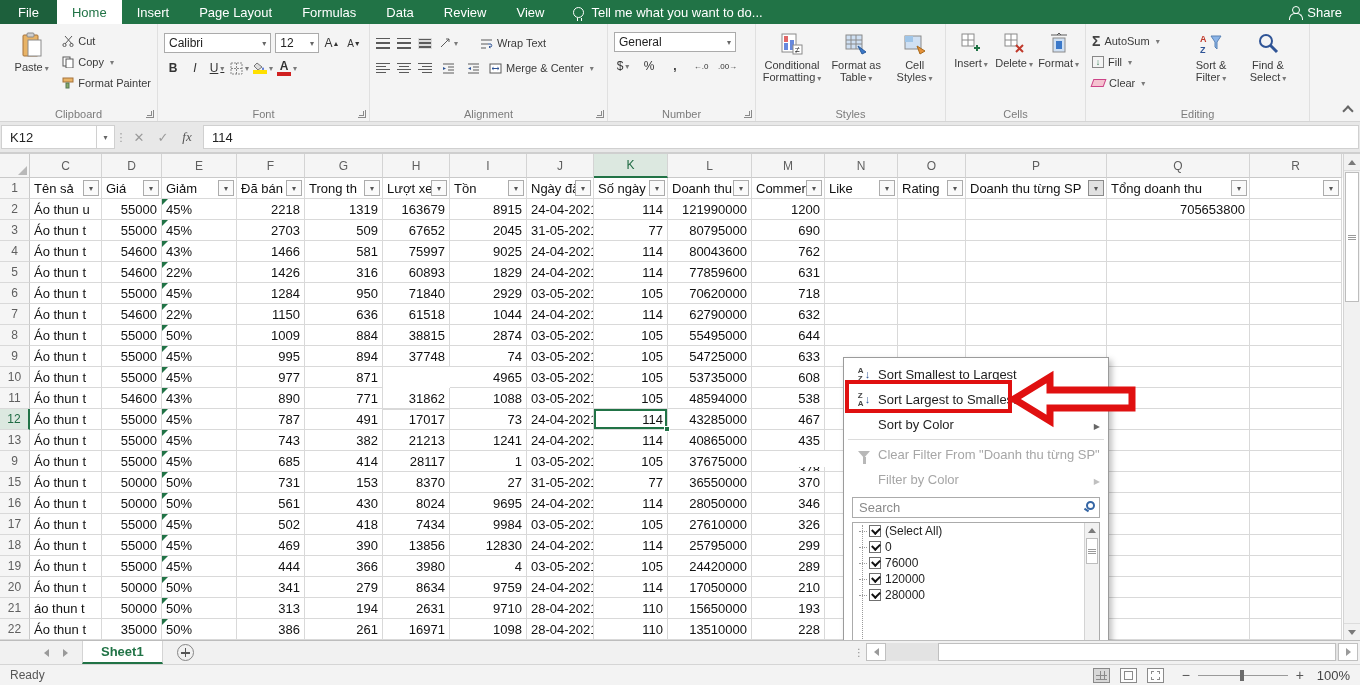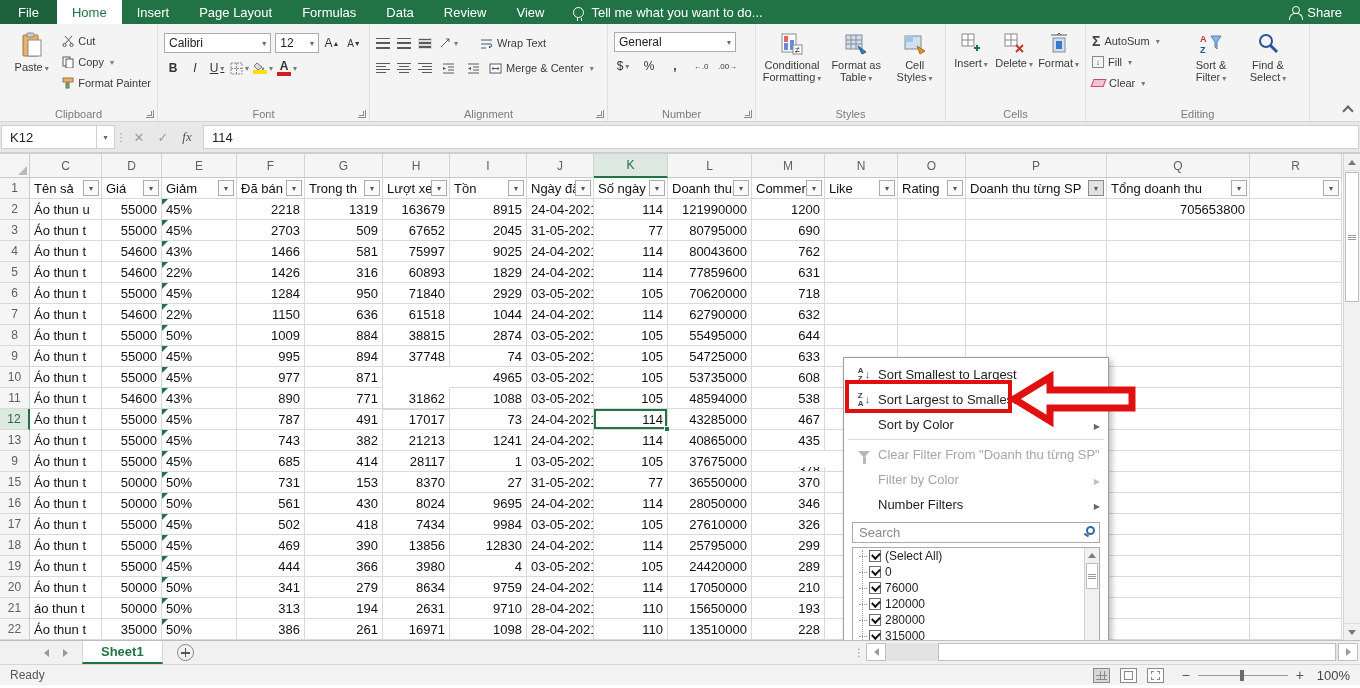--- a/index.html
+++ b/index.html
@@ -1007,25 +1007,20 @@
             <span class="mic">
               <span class="funnel"></span>
             </span>
             <span>Clear Filter From "Doanh thu từng SP"</span>
           </div>
           <div class="mitem dis">
             <span class="mic"></span>
             <span>Filter by Color</span>
             <span class="sub"></span>
           </div>
-          <div class="mitem">
-            <span class="mic"></span>
-            <span>Number Filters</span>
-            <span class="sub"></span>
-          </div>
         </div>
       <div class="msearch">
         <input type="text" placeholder="Search" style="">
         <span class="mag"></span>
       </div>
       <div class="cblist">
         <span class="treeline"></span>
         <div>
             <div class="cbi">
               <span class="cb"></span>
@@ -1040,24 +1035,20 @@
               <span>76000</span>
             </div>
             <div class="cbi">
               <span class="cb"></span>
               <span>120000</span>
             </div>
             <div class="cbi">
               <span class="cb"></span>
               <span>280000</span>
             </div>
-            <div class="cbi">
-              <span class="cb"></span>
-              <span>315000</span>
-            </div>
           </div>
         <div class="lscroll">
           <div class="larr" style="top:0">
               <span class="tri-up"></span>
             </div>
           <div class="lthumb">
               <span class="grip">
                 <i></i>
               </span>
             </div>

